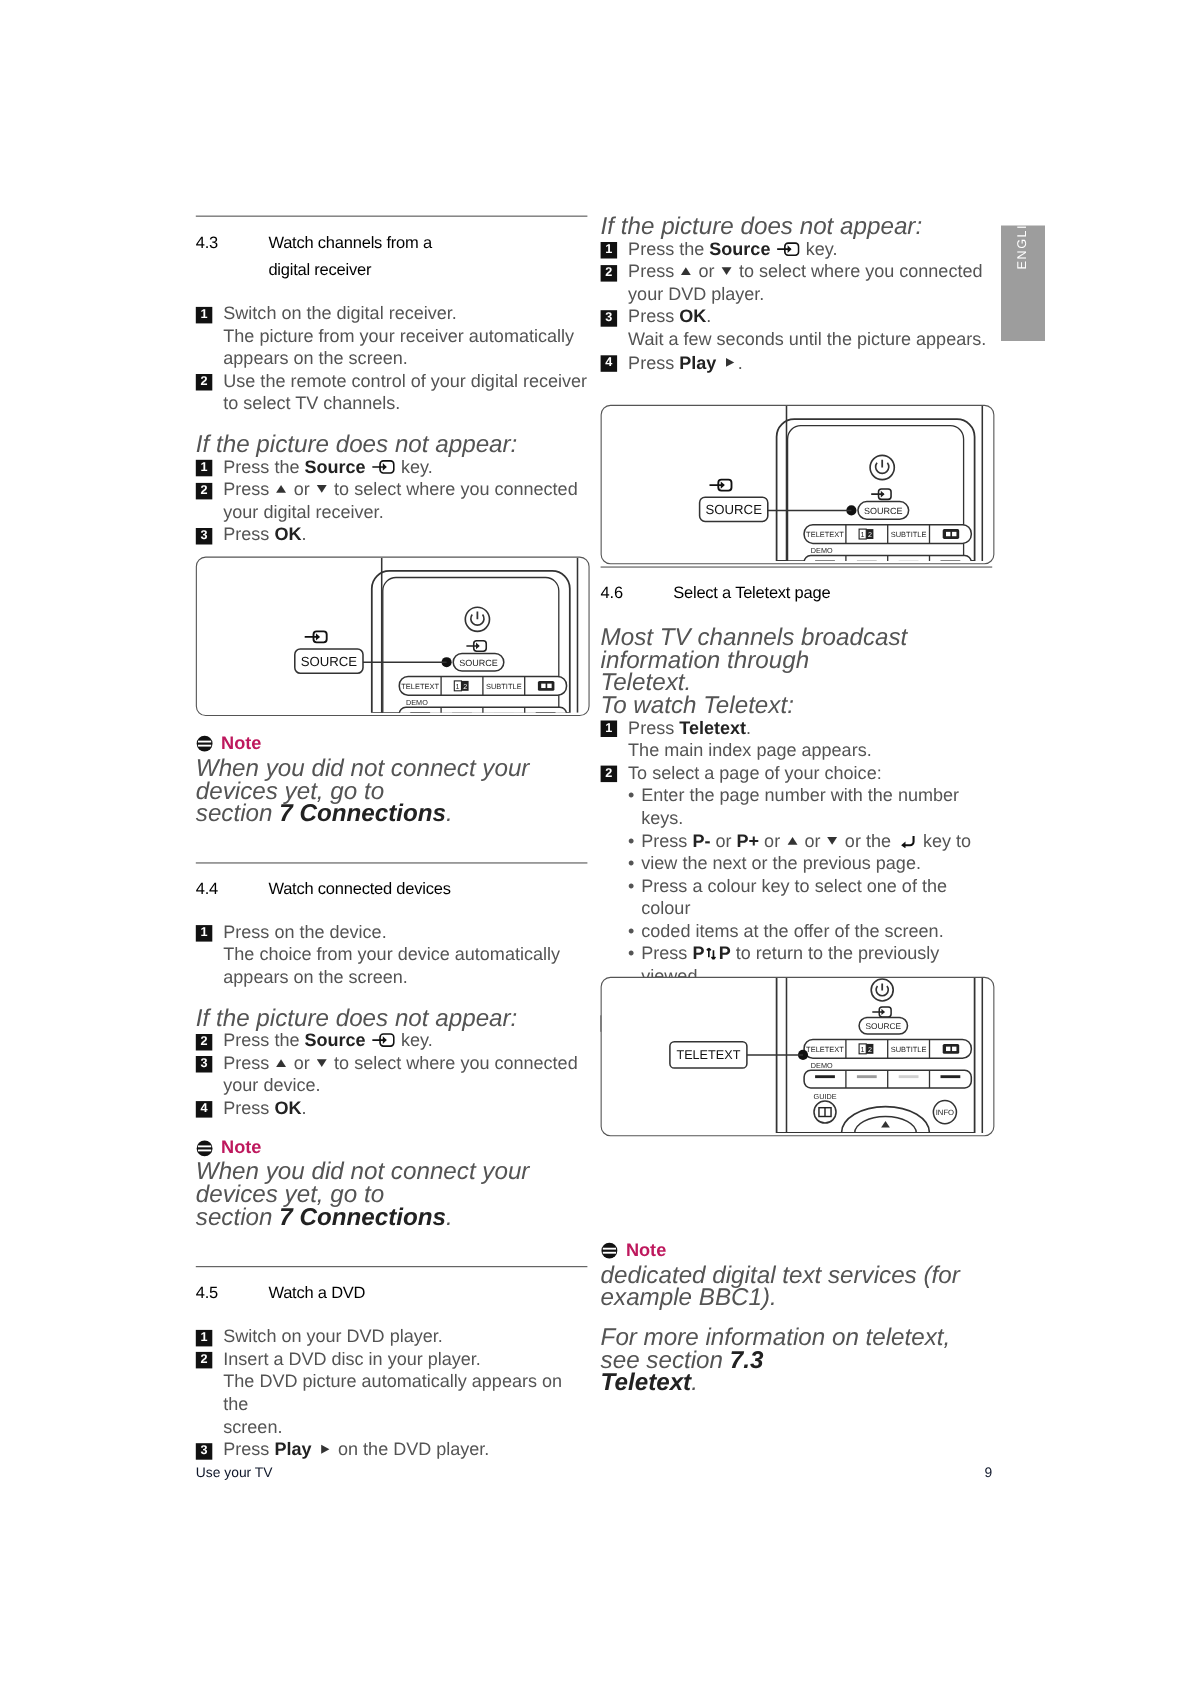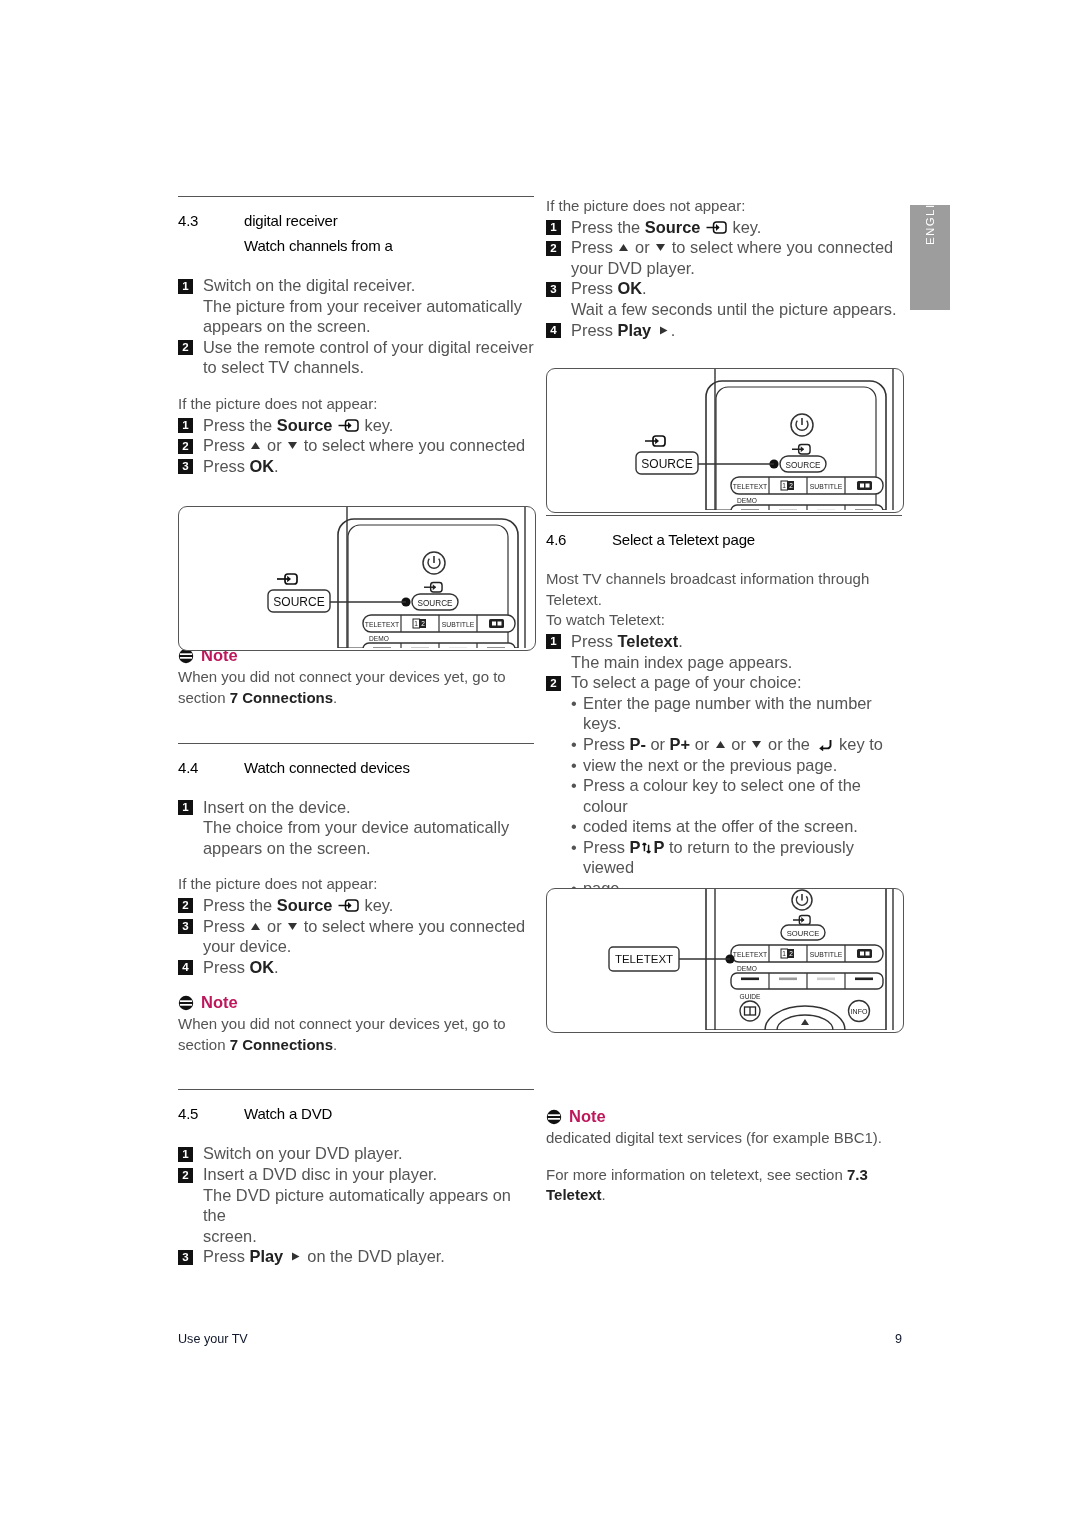--- a/index.html
+++ b/index.html
@@ -32,21 +32,21 @@
   .rule{border-top:1.4px solid #555;margin-bottom:11px;}
   .heading{
     display:flex;align-items:flex-start;
     color:#000;font-weight:normal;font-size:15px;line-height:25px;
     letter-spacing:-0.2px;margin-bottom:17px;
   }
   .heading .num{width:66px;flex:none;}
   .heading .txt{flex:1;}
 
   
-  .p{font-size:15px;line-height:20.6px;color:#545454;}
+  .p{font-size:22px;line-height:20.6px;color:#545454;font-style:italic;}
   .gap{height:16px;}
 
   
   ol.steps{list-style:none;margin:0;padding:0;}
   ol.steps li{
     position:relative;padding-left:25px;
     font-size:16.4px;line-height:20.6px;color:#545454;
   }
   .stepnum{
     position:absolute;left:0;top:3.5px;
@@ -96,22 +96,22 @@
     <span>ENGLISH</span>
   </div>
 
   <div class="col col-left">
 
     <div>
       <div class="rule"></div>
       <div class="heading">
         <div class="num">4.3</div>
         <div class="txt">
+          <div>Watch channels from a</div>
           <div>digital receiver</div>
-          <div>Watch channels from a</div>
         </div>
       </div>
 
       <ol class="steps">
         <li><span class="stepnum">1</span><span>Switch on the digital receiver.</span></li>
         <li style="padding-left:25px"><span>The picture from your receiver automatically</span></li>
         <li style="padding-left:25px"><span>appears on the screen.</span></li>
         <li><span class="stepnum">2</span><span>Use the remote control of your digital receiver</span></li>
         <li style="padding-left:25px"><span>to select TV channels.</span></li>
       </ol>
@@ -134,20 +134,21 @@
           <span>Press</span>
           <svg class="i-up" viewBox="0 0 11 11">
               <path d="M5.5 2 L10 9 L1 9 Z" fill="#333"></path>
             </svg>
           <span>or</span>
           <svg class="i-dn" viewBox="0 0 11 11">
               <path d="M5.5 9 L1 2 L10 2 Z" fill="#333"></path>
             </svg>
           <span>to select where you connected</span>
         </li>
+        <li style="padding-left:25px"><span>your digital receiver.</span></li>
         <li><span class="stepnum">3</span>
           <span>Press</span>
           <b>OK</b><span>.</span>
         </li>
       </ol>
     </div>
 
     <div style="height:170px"></div>
 
     <div>
@@ -169,21 +170,21 @@
     <div style="height:34px"></div>
 
     <div>
       <div class="rule"></div>
       <div class="heading">
         <div class="num">4.4</div>
         <div class="txt">Watch connected devices</div>
       </div>
 
       <ol class="steps">
-        <li><span class="stepnum">1</span><span>Insert on the device.</span></li>
+        <li><span class="stepnum">1</span><span>Press on the device.</span></li>
         <li style="padding-left:25px"><span>The choice from your device automatically</span></li>
         <li style="padding-left:25px"><span>appears on the screen.</span></li>
       </ol>
 
       <div class="gap"></div>
 
       <div class="p">If the picture does not appear:</div>
       <ol class="steps">
         <li><span class="stepnum">2</span>
           <span>Press the</span>

